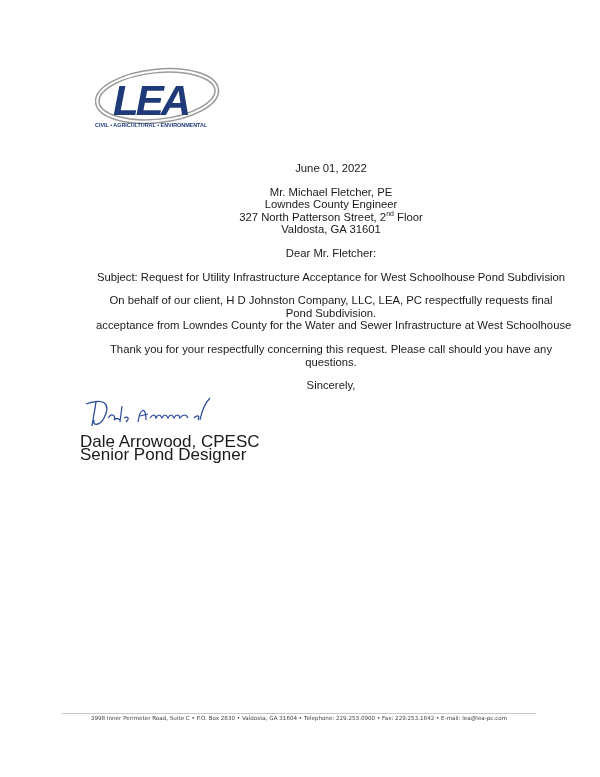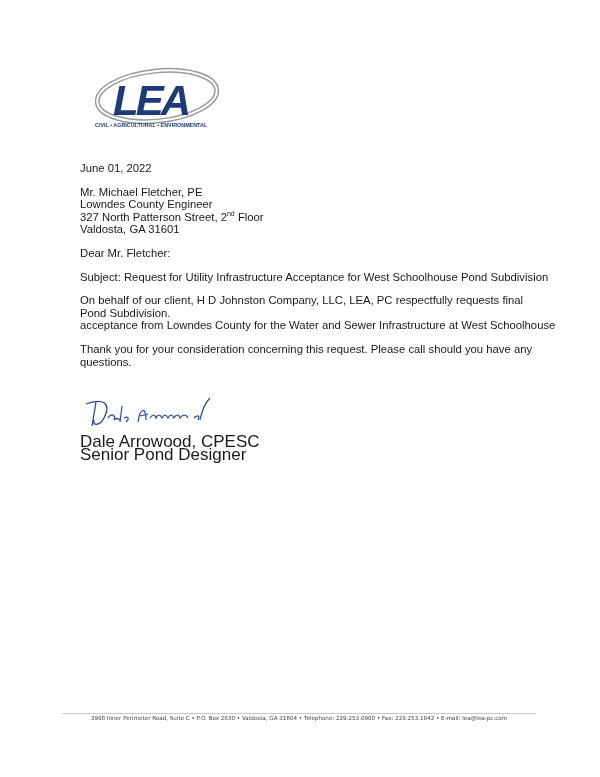--- a/index.html
+++ b/index.html
@@ -1,19 +1,19 @@
 <!DOCTYPE html>
 <html><head>
 <meta charset="utf-8">
 <style>
   html, body { margin:0; padding:0; }
   body { width:600px; height:777px; background:#ffffff; position:relative; overflow:hidden;
          font-family:"Liberation Sans", sans-serif; color:#1a1a1a; }
   .logo { position:absolute; left:95px; top:66px; width:140px; height:66px; }
-  .letter { position:absolute; left:80px; top:162px; width:470px; font-size:11.3px; line-height:12.6px; }
+  .letter { position:absolute; left:96px; top:162px; width:470px; font-size:11.3px; line-height:12.6px;text-align:center; }
   .blk { margin:0 0 11px 0; }
   .line { display:block; white-space:nowrap; }
   sup { font-size:7px; line-height:0; }
   .sig { position:absolute; left:82px; top:396px; width:140px; height:36px; }
   .signame { position:absolute; left:80px; top:436px; font-size:17px; line-height:12.6px; }
   .footer-rule { position:absolute; left:62px; top:713px; width:474px; height:1px; background:#c8c8c8; }
   .footer { position:absolute; left:62px; top:715px; width:474px; text-align:center;
             font-size:5.6px; color:#444; white-space:nowrap; font-family:"DejaVu Sans", sans-serif; }
 </style>
 </head>
@@ -41,24 +41,25 @@
   <div class="blk">Dear Mr. Fletcher:</div>
   <div class="blk line">Subject:  Request for Utility Infrastructure Acceptance for West Schoolhouse Pond Subdivision</div>
 
   <div class="blk">
     <span class="line">On behalf of our client, H D Johnston Company, LLC, LEA, PC respectfully requests final</span>
     <span class="line">Pond Subdivision.</span>
     <span class="line">acceptance from Lowndes County for the Water and Sewer Infrastructure at West Schoolhouse</span>
   </div>
 
   <div class="blk">
-    <span class="line">Thank you for your consideration concerning this request. Please call should you have any</span>
+    <span class="line">Thank you for your respectfully concerning this request. Please call should you have any</span>
     <span class="line">questions.</span>
   </div>
 
+  <div class="blk">Sincerely,</div>
 </div>
 
 <div class="sig">
   <svg width="140" height="36" viewBox="0 0 140 36">
     <path d="M4 8 C 20 2, 30 6, 22 22 C 18 30, 10 30, 12 24 M 14 6 L 10 30" fill="none" stroke="#2a4a9a" stroke-width="1.3"></path>
     <path d="M26 22 c 4 -6 8 -2 6 2 c 2 -2 4 -2 6 0 M 40 10 L 38 26 M 42 22 c 4 -2 6 0 2 4" fill="none" stroke="#2a4a9a" stroke-width="1.2"></path>
     <path d="M56 26 C 58 12, 64 10, 64 24 M 58 20 L 66 18 M 68 22 c 3 -4 5 -4 6 0 c 2 -4 4 -4 6 0 c 2 -4 4 -4 6 0 c 2 -4 4 -4 6 0 c 2 -4 5 -4 6 0 c 3 -4 6 -4 8 0 M 112 22 c 4 -4 6 -2 4 2 M 118 24 C 120 14, 124 6, 128 2" fill="none" stroke="#2a4a9a" stroke-width="1.2"></path>
   </svg>
 </div>
 

